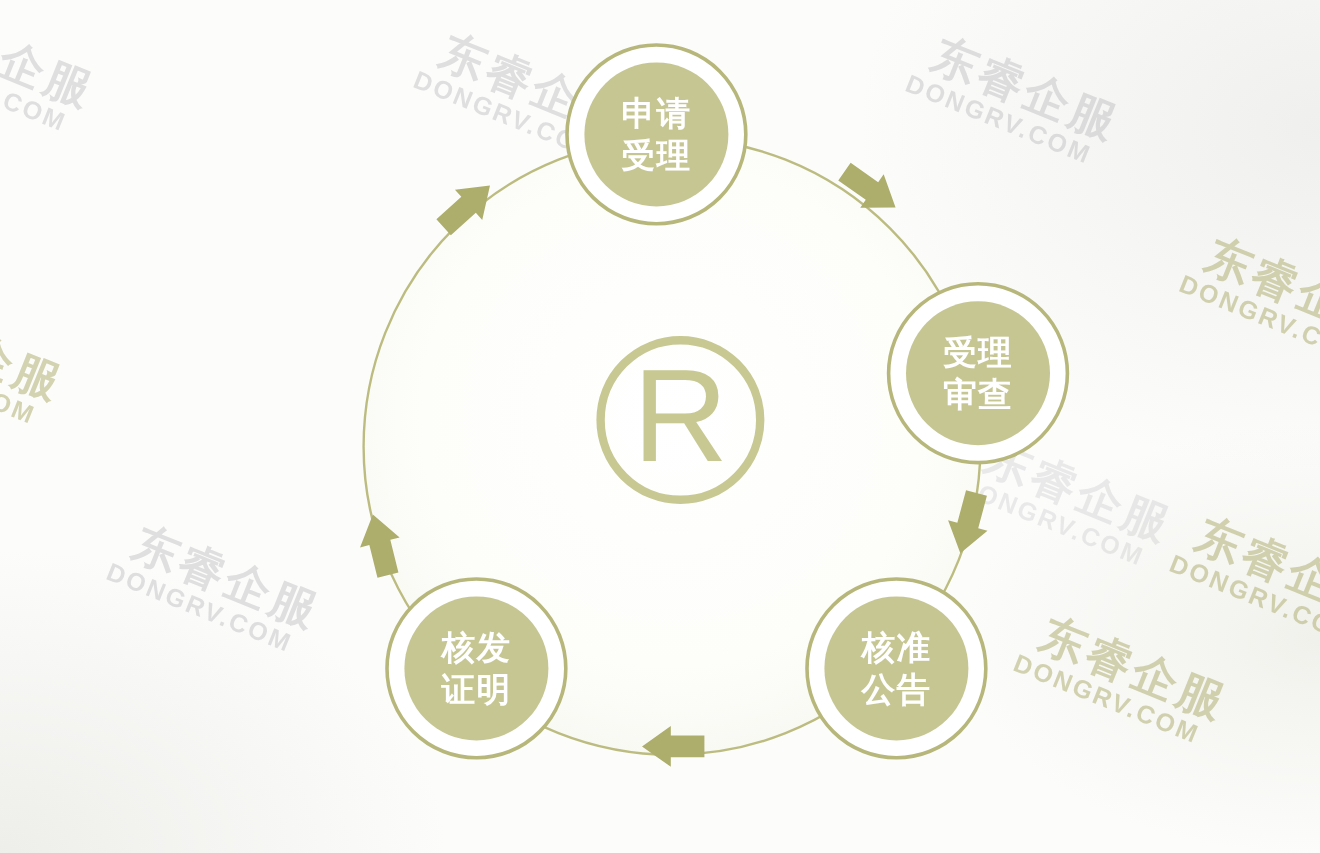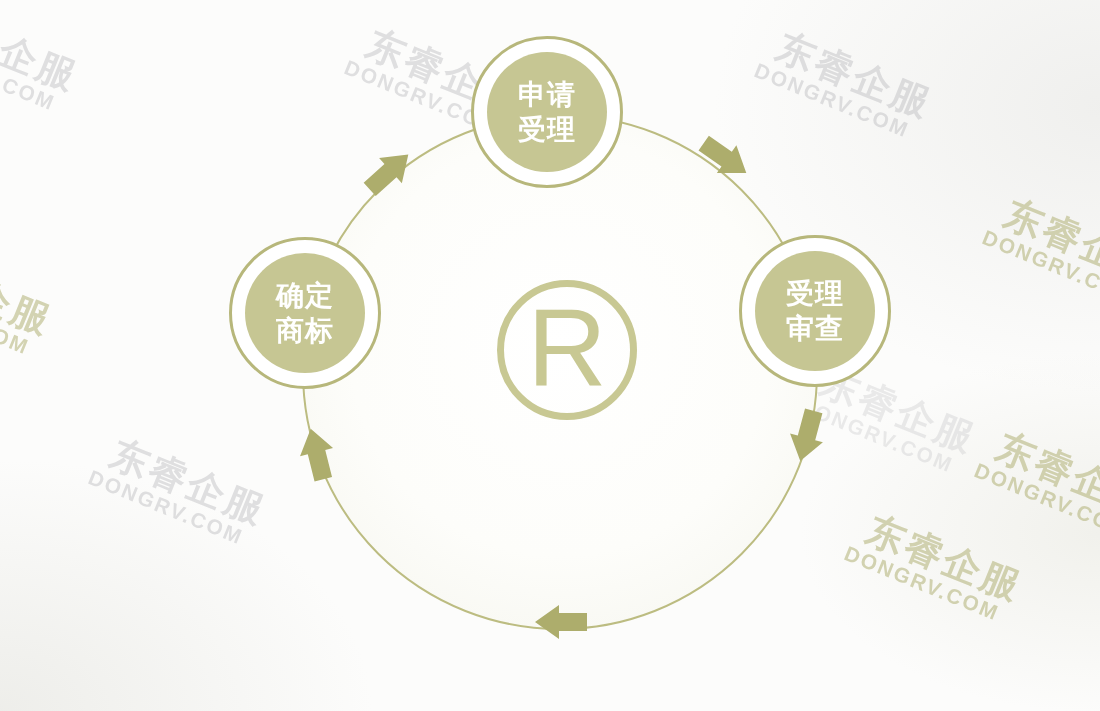--- a/index.html
+++ b/index.html
@@ -135,24 +135,30 @@
       <span>申请</span>
       <span>受理</span>
     </div>
   </div>
   <div class="node node-right">
     <div class="disc">
       <span>受理</span>
       <span>审查</span>
     </div>
   </div>
-  <div class="node node-left">
+  <div class="node node-bottom-right">
     <div class="disc">
-      <span>确定</span>
-      <span>商标</span>
+      <span>核准</span>
+      <span>公告</span>
+    </div>
+  </div>
+  <div class="node node-bottom-left">
+    <div class="disc">
+      <span>核发</span>
+      <span>证明</span>
     </div>
   </div>
 
   <svg class="arrow arrow-1" viewBox="0 0 70 70">
     <polygon points="9,26 37,26 37,18 61,35 37,52 37,44 9,44"></polygon>
   </svg>
   <svg class="arrow arrow-2" viewBox="0 0 70 70">
     <polygon points="9,26 37,26 37,18 61,35 37,52 37,44 9,44"></polygon>
   </svg>
   <svg class="arrow arrow-3" viewBox="0 0 70 70">

